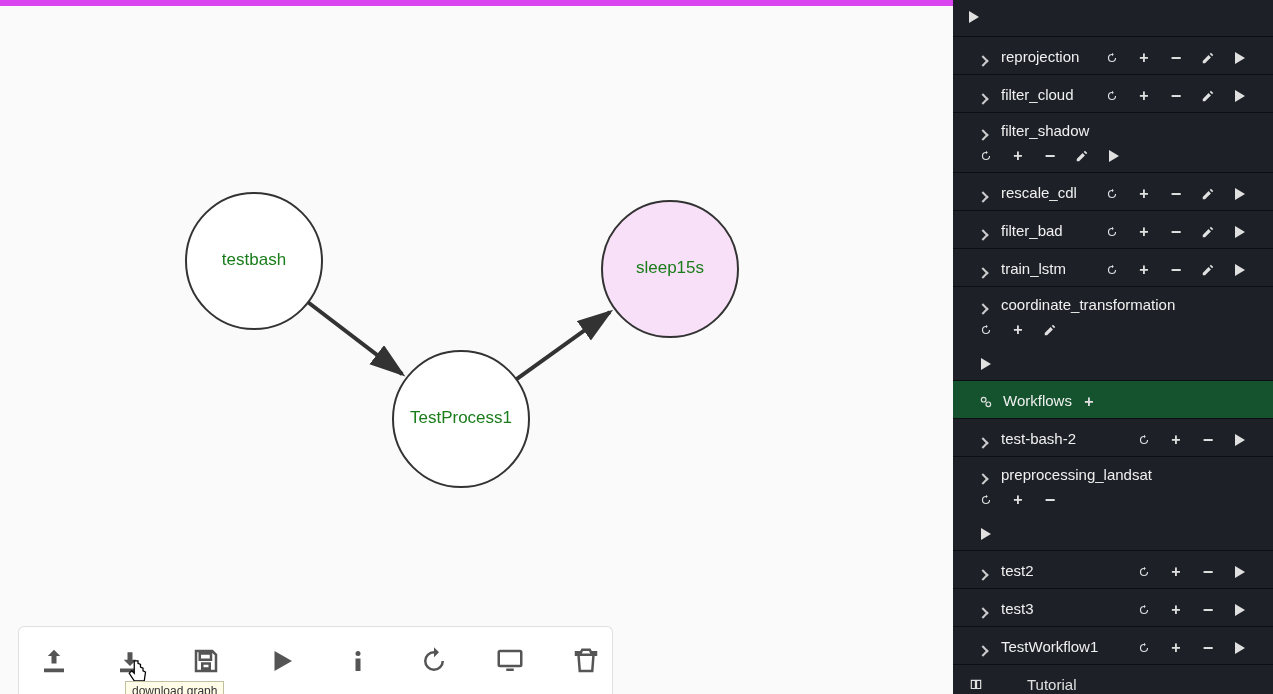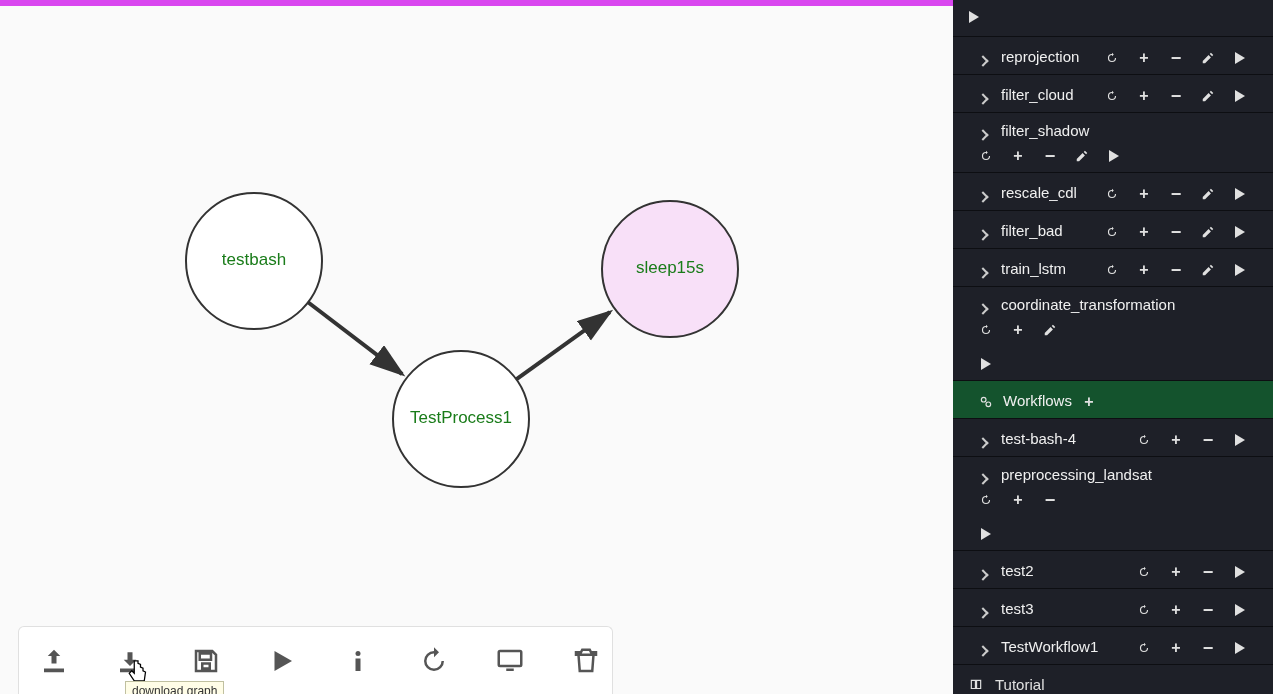--- a/index.html
+++ b/index.html
@@ -143,21 +143,21 @@
       border-bottom: 6px solid transparent;
     }
     .nav-item {
       display: flex;
       align-items: center;
       padding: 11px 16px;
       gap: 12px;
       border-bottom: 1px solid #0d0e12;
       cursor: pointer;
     }
-    .nav-item .label { font-size: 15px; }
+    .nav-item .label { font-size: 15px; margin-left: 32px; }
     .top-play-row {
       padding: 10px 14px;
       border-bottom: 1px solid #0d0e12;
     }
   </style>
 </head>
 <body>
 
 <div class="canvas-area">
   <svg class="graph-svg">
@@ -431,21 +431,21 @@
     </span>
     <span class="label">Workflows</span>
     <span class="ico">
         <span class="plus-sign">+</span>
       </span>
   </div>
 
   <div id="workflows-container">
       <div class="sidebar-row">
         <span class="chev"></span>
-        <span class="label">test-bash-4</span>
+        <span class="label">test-bash-2</span>
         <span class="spacer"></span>
         <span class="actions">
           <span class="ico">
             <svg viewBox="0 0 24 24">
               <path d="M12 5a7 7 0 107 7h-2a5 5 0 11-5-5v2l3-3-3-3v2z"></path>
             </svg>
           </span>
           <span class="ico">
             <span class="plus-sign">+</span>
           </span>

